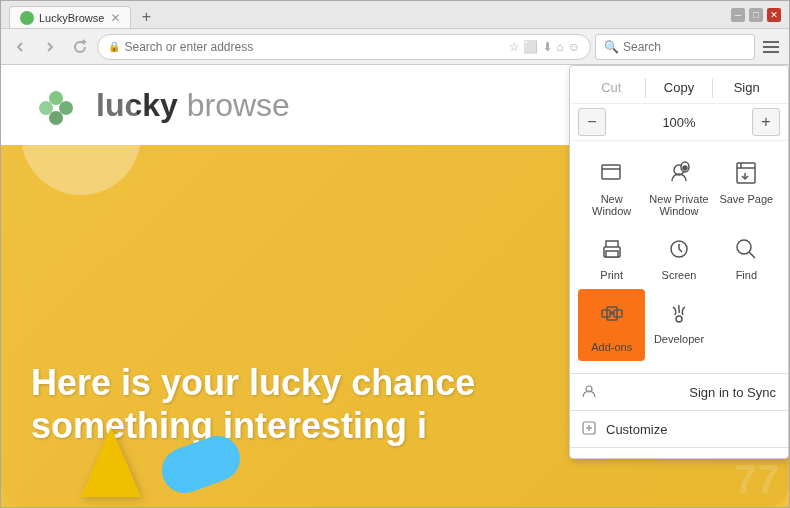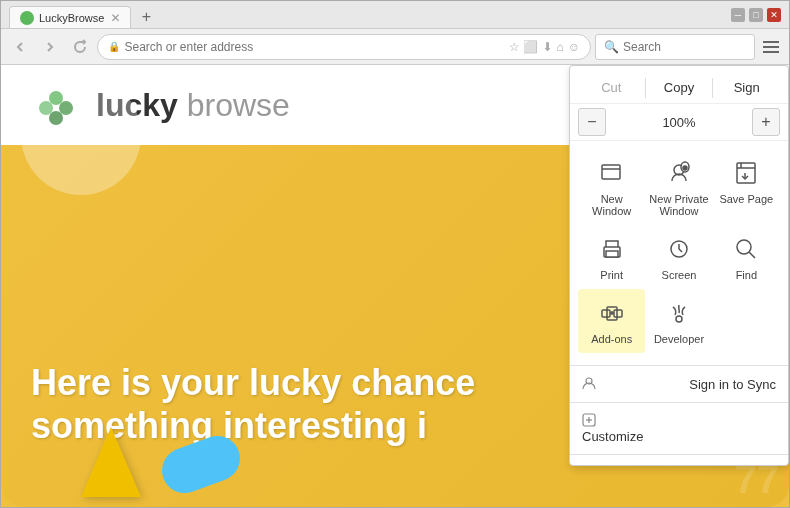--- a/index.html
+++ b/index.html
@@ -66,29 +66,29 @@
     .edit-btn { flex: 1; text-align: center; padding: 4px 0; font-size: 13px; color: #aaa; cursor: pointer; border: none; background: none; }
     .edit-btn.active { color: #333; }
     .edit-divider { width: 1px; height: 20px; background: #ddd; }
 
     .zoom-row { display: flex; align-items: center; padding: 4px 8px; border-top: 1px solid #eee; border-bottom: 1px solid #eee; }
     .zoom-btn { width: 28px; height: 28px; border: 1px solid #ccc; border-radius: 3px; background: #f5f5f5; cursor: pointer; font-size: 16px; display: flex; align-items: center; justify-content: center; color: #555; }
     .zoom-label { flex: 1; text-align: center; font-size: 13px; color: #333; }
 
     .grid-section { display: grid; grid-template-columns: 1fr 1fr 1fr; gap: 0; padding: 8px; }
     .grid-item { display: flex; flex-direction: column; align-items: center; padding: 8px 4px; cursor: pointer; border-radius: 4px; }
-    .grid-item.highlighted { background: #fef9c3; }
+    .grid-item.highlighted { background: #f97316; gap: 8px; }
     .grid-icon { width: 32px; height: 32px; display: flex; align-items: center; justify-content: center; margin-bottom: 4px; color: #555; }
     .grid-item-label { font-size: 11px; color: #444; text-align: center; }
 
     .sign-in-row { display: flex; align-items: center; padding: 6px 12px; cursor: pointer; justify-content: space-between; }
     .sign-in-icon { width: 16px; height: 16px; margin-right: 8px; color: #888; }
     .sign-in-text { font-size: 13px; color: #333; }
 
-    .customize-row { display: flex; align-items: flex-start; padding: 6px 12px; cursor: pointer; flex-direction: column; }
+    .customize-row { display: flex; align-items: flex-end; padding: 6px 12px; cursor: pointer; }
     .customize-icon { width: 16px; height: 16px; margin-right: 8px; color: #888; }
     .customize-text { font-size: 13px; color: #333; }
   </style>
 </head>
 <body>
 
 <div class="browser-window">
 
   <div class="title-bar">
     <div class="tab-bar">

